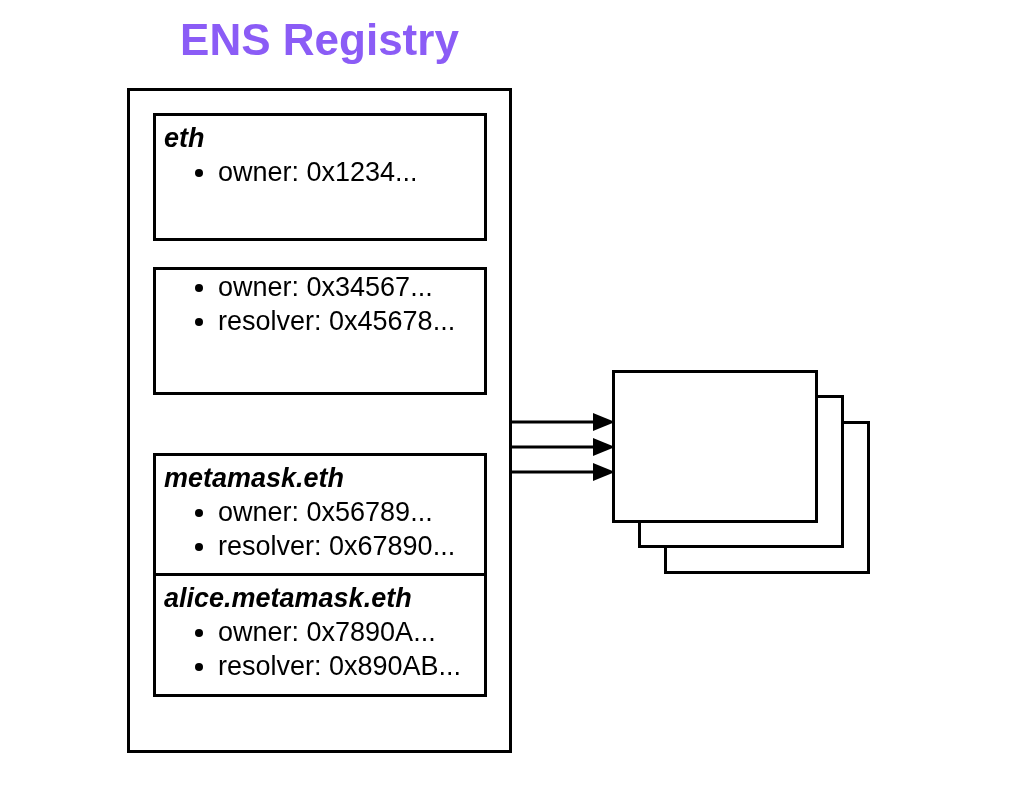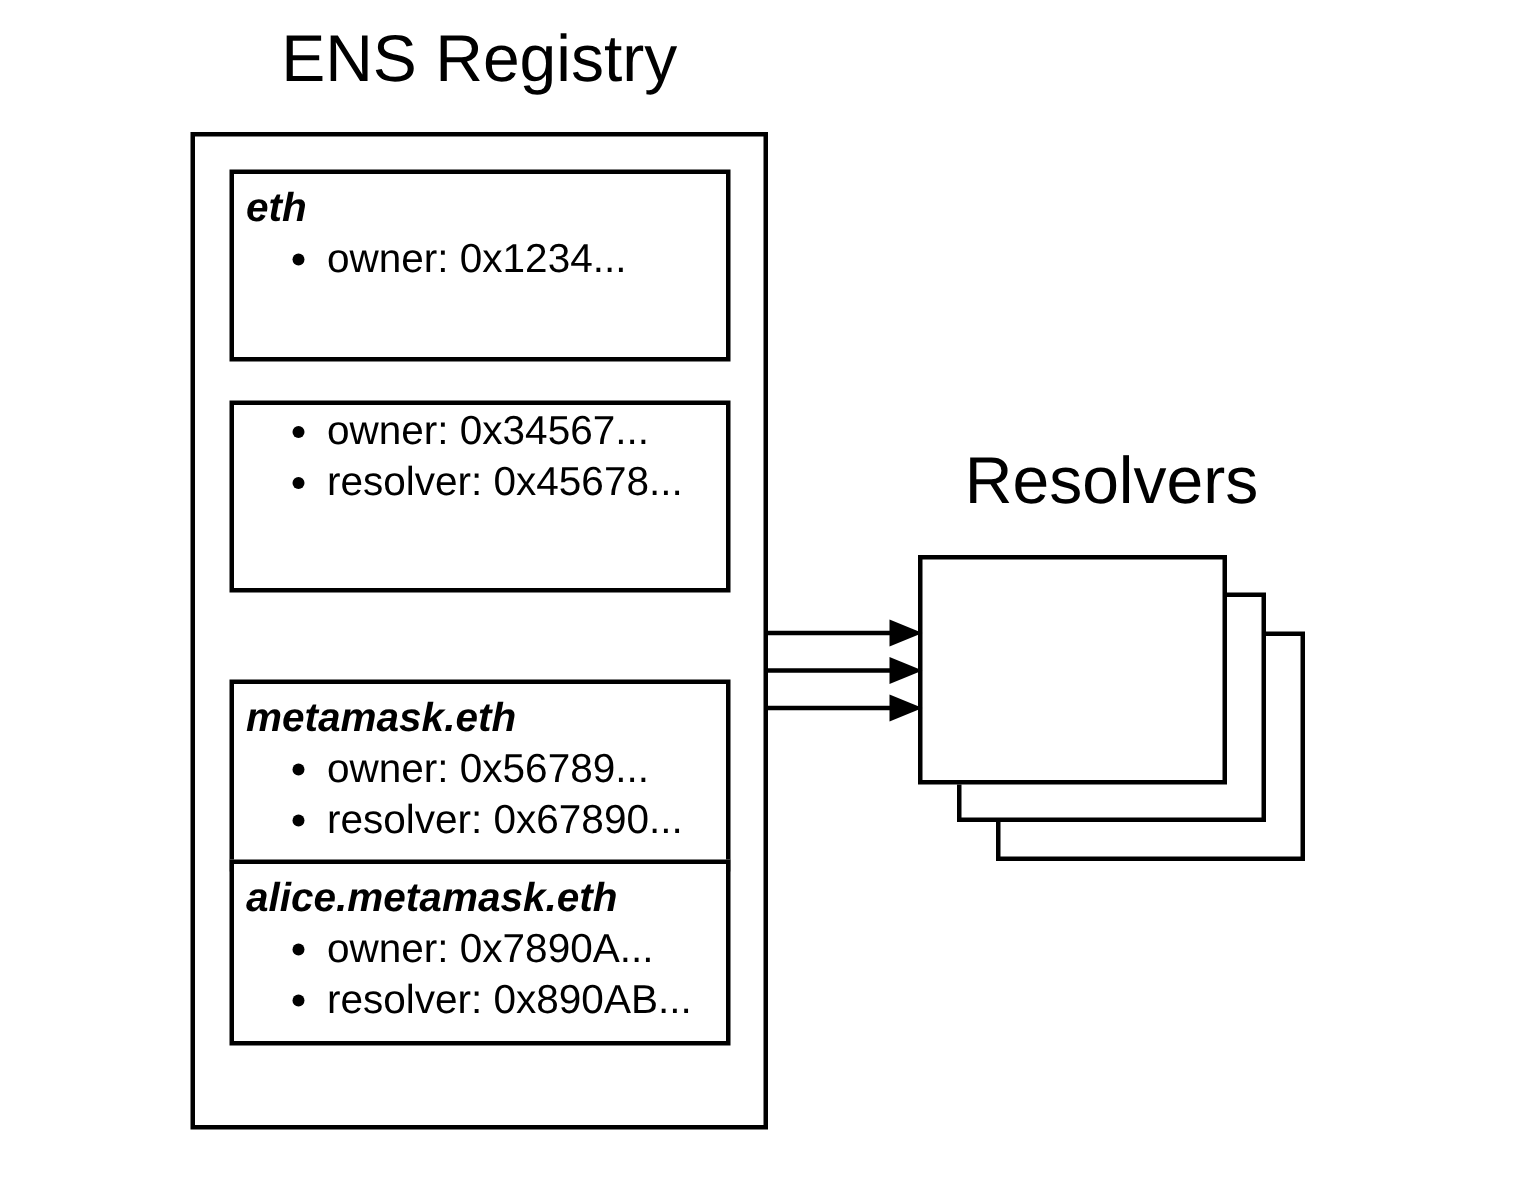--- a/index.html
+++ b/index.html
@@ -13,22 +13,22 @@
     position: relative;
     width: 1024px;
     height: 798px;
     background: #ffffff;
     overflow: hidden;
   }
   .big-title {
     position: absolute;
     font-size: 44px;
     line-height: 1.1;
-    font-weight: 400;
-    color: #000000;
+    font-weight: 700;
+    color: #8b5cf6;
     text-align: center;
     white-space: nowrap;
   }
   .registry-title {
     left: 127px;
     top: 16px;
     width: 385px;
   }
   .resolvers-title {
     left: 612px;
@@ -125,21 +125,20 @@
   </div>
 
   <div class="record record-3">
     <div class="record-name">alice.metamask.eth</div>
     <ul class="record-props">
       <li>owner: 0x7890A...</li>
       <li>resolver: 0x890AB...</li>
     </ul>
   </div>
 
-  <div class="big-title resolvers-title">Resolvers</div>
 
   <div class="resolver-card resolver-back"></div>
   <div class="resolver-card resolver-middle"></div>
   <div class="resolver-card resolver-front"></div>
 
   <svg class="arrows" viewBox="0 0 104 78" xmlns="http://www.w3.org/2000/svg">
     <g>
       <line x1="0" y1="14" x2="84" y2="14" stroke="#000000" stroke-width="3"></line>
       <polygon points="82,5 82,23 104,14" fill="#000000"></polygon>
     </g>

